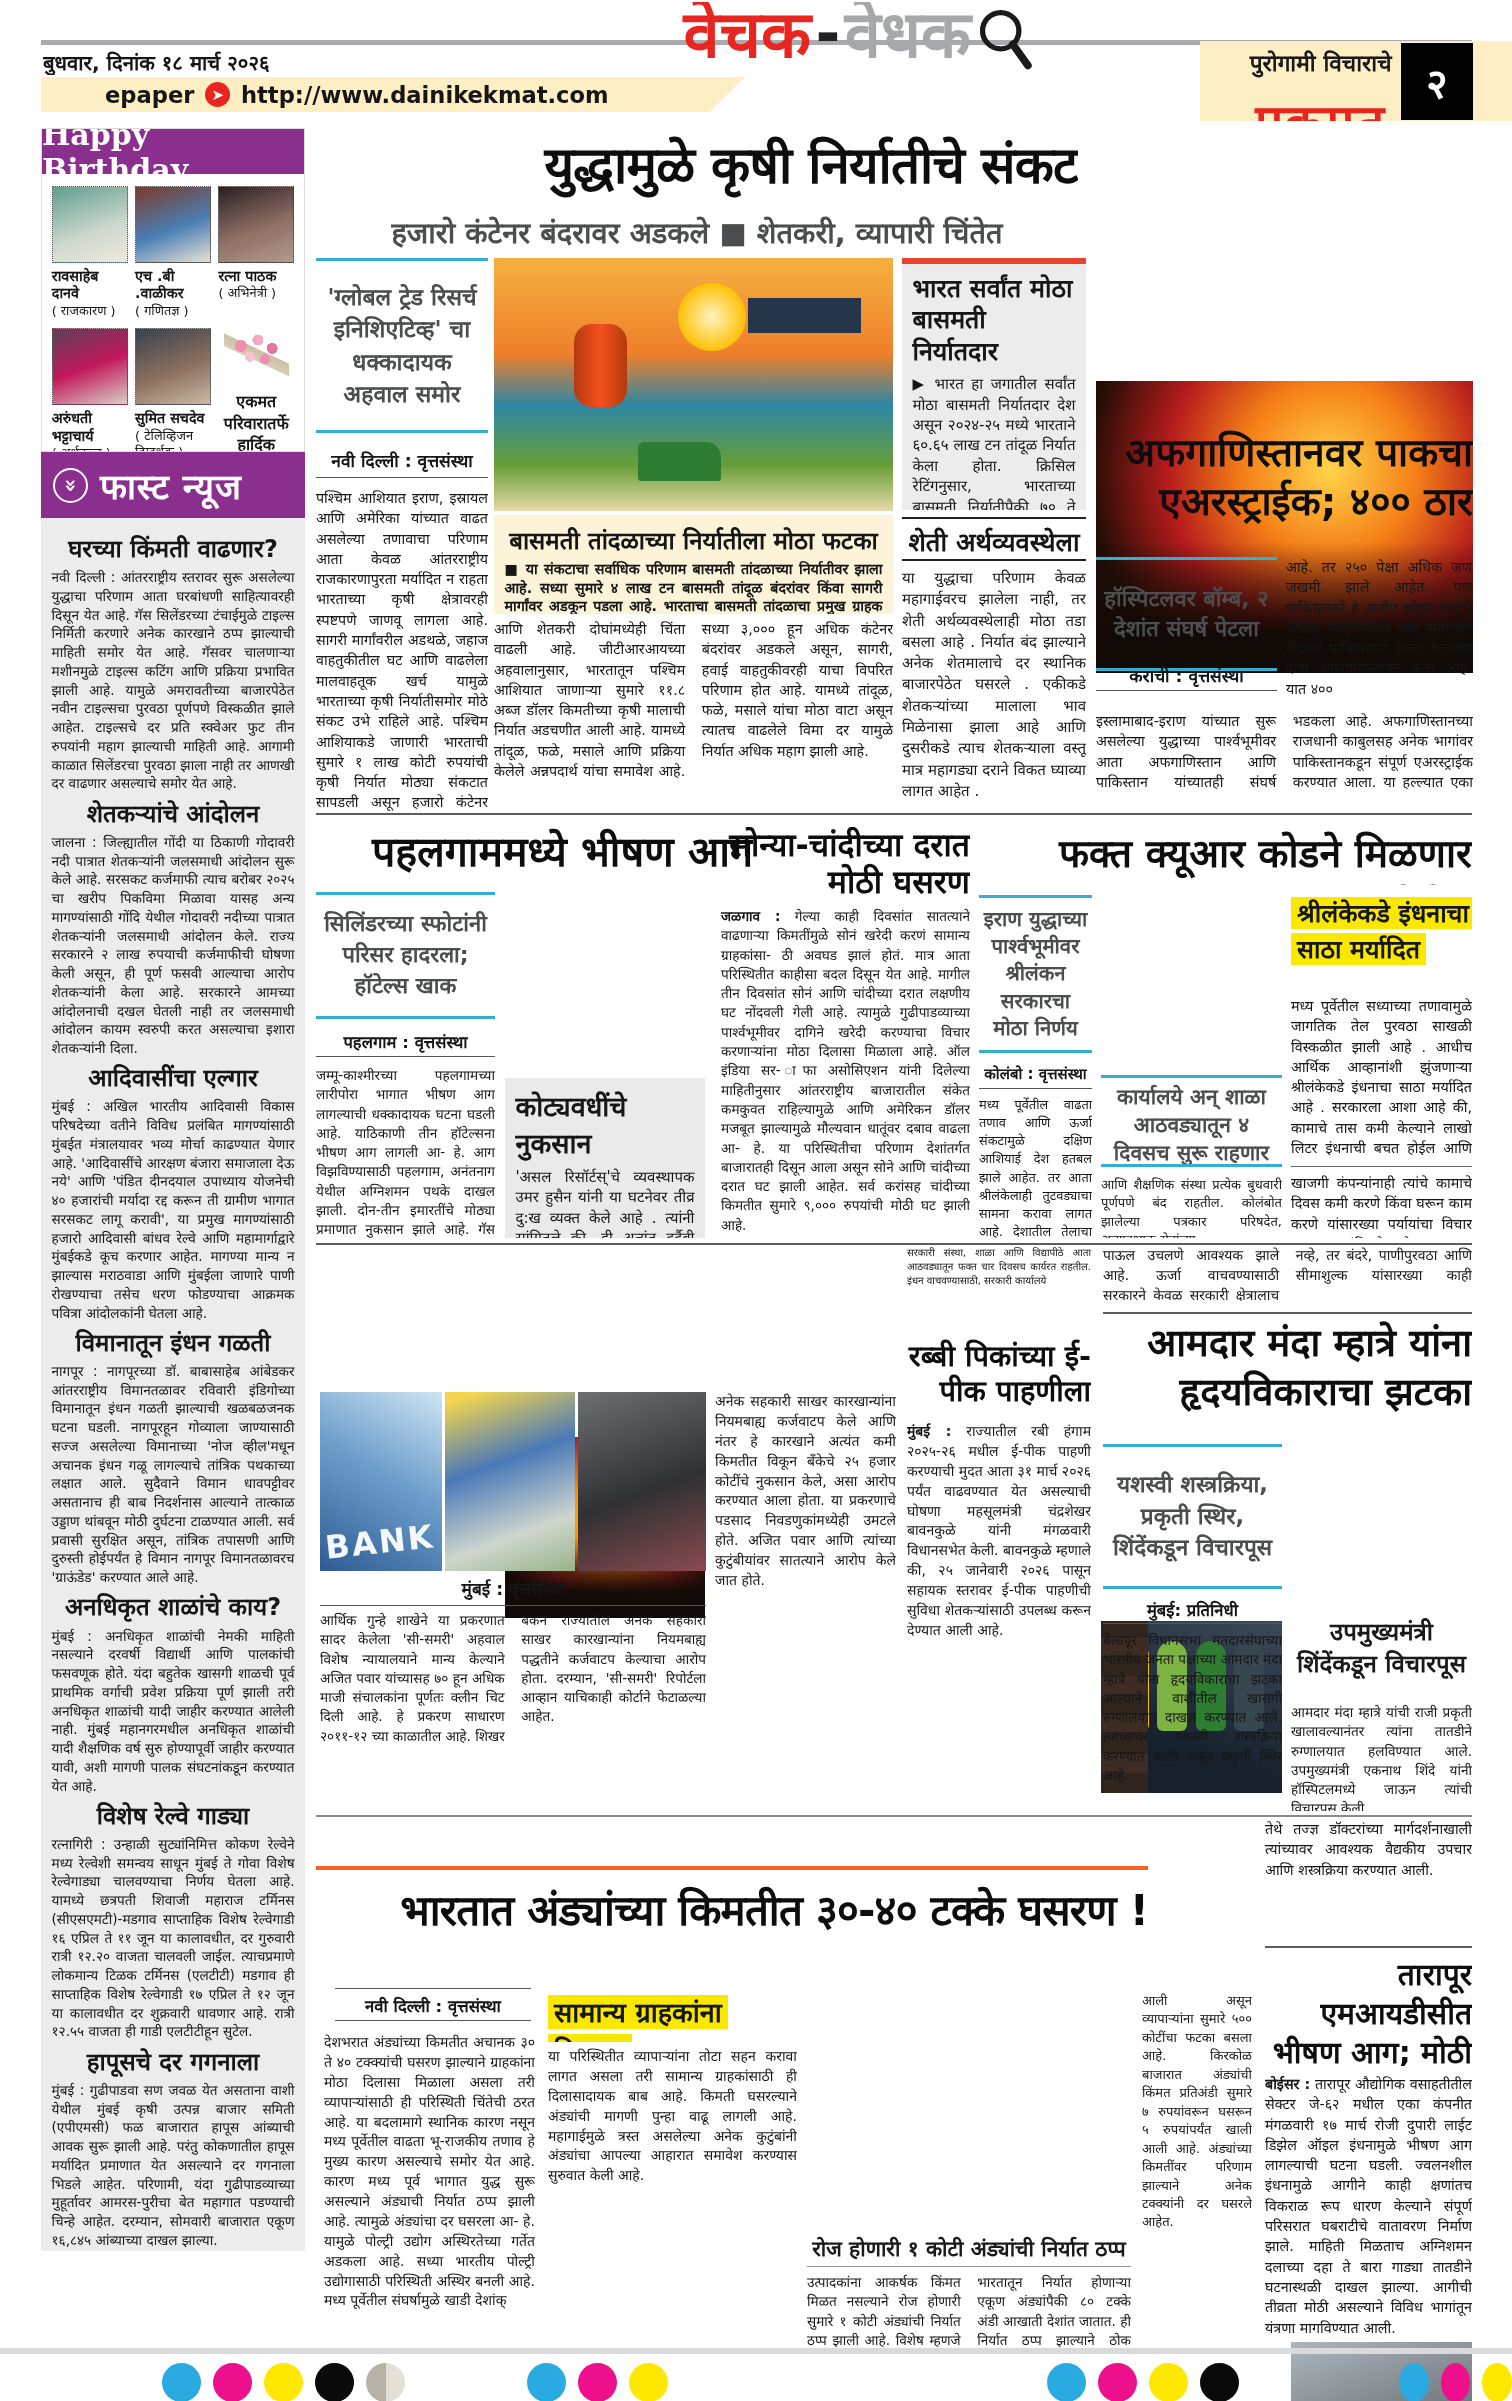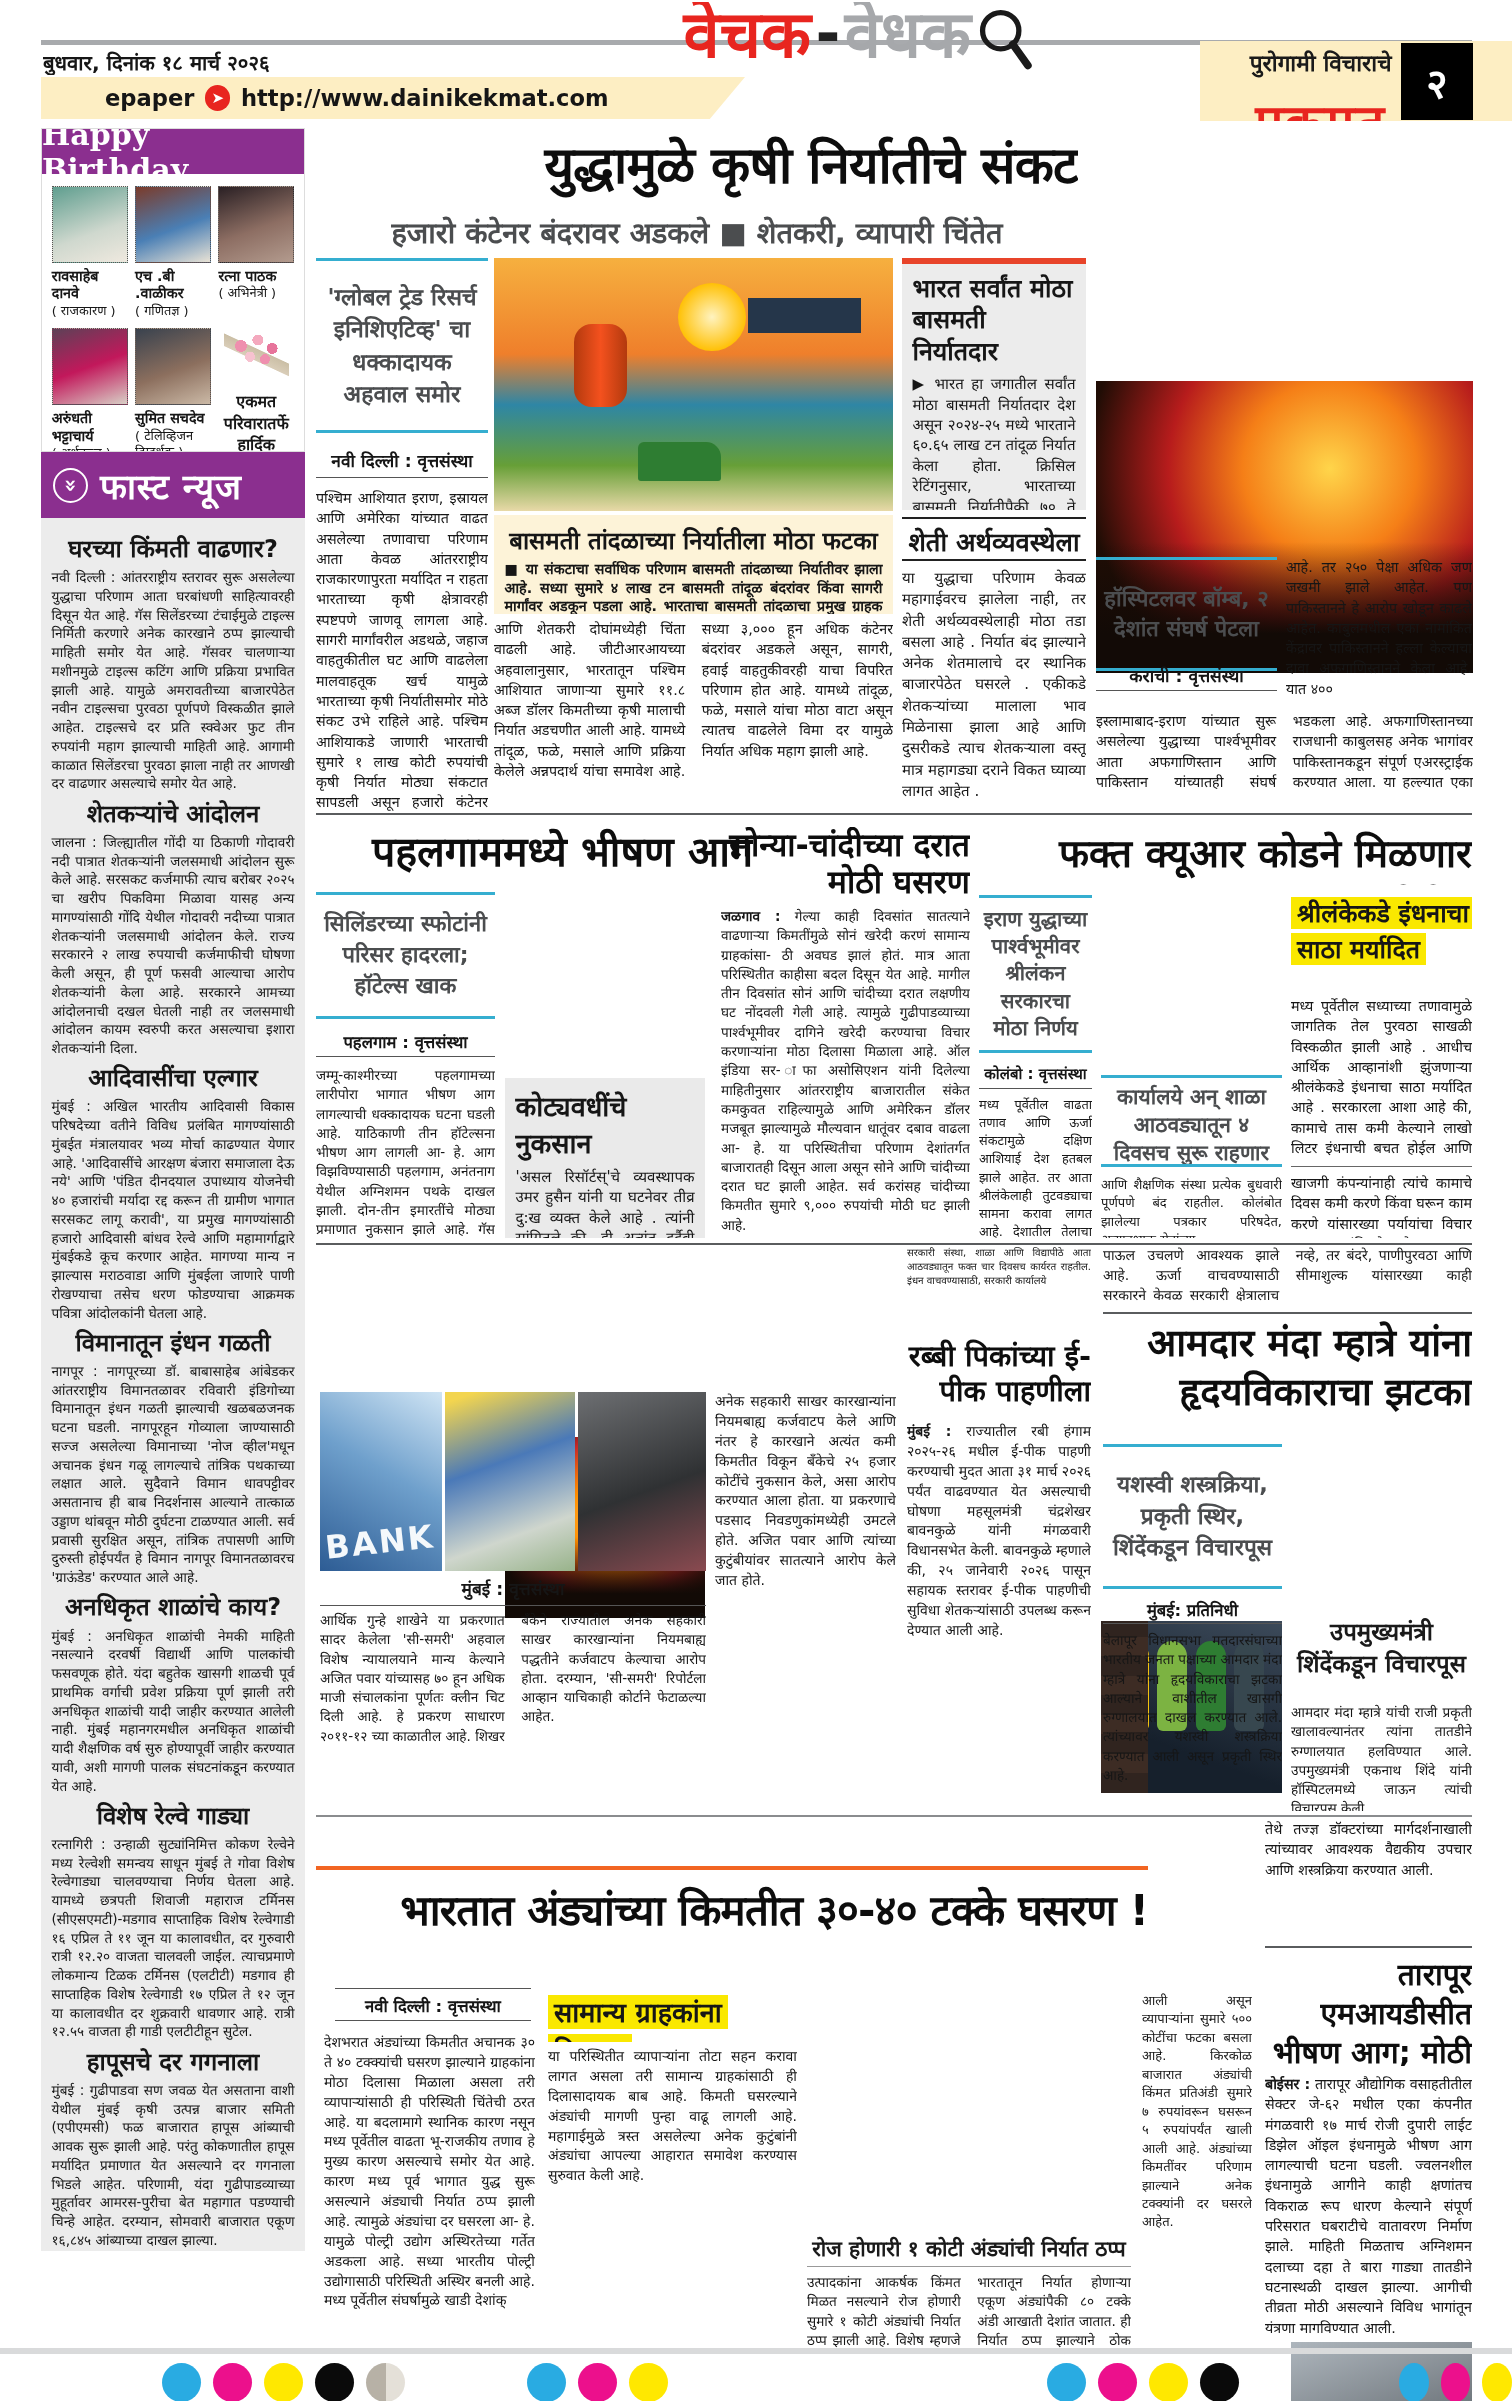--- a/index.html
+++ b/index.html
@@ -121,21 +121,21 @@
   svg { display:block; }
 </style>
 </head>
 <body>
 
 <div class="abs" style="left:0;top:0;width:1512px;height:2401px;">
 
   <div class="abs top-rule" style="left:41px;top:40px;width:1431px;height:4.5px;"></div>
   <div class="abs date" style="left:43px;top:48px;width:482px;height:27px;">बुधवार, दिनांक १८ मार्च २०२६</div>
 
-  <div class="abs cream slant epaper-bar" style="left:41px;top:77px;width:704px;height:42px;">
+  <div class="abs cream slant epaper-bar" style="left:41px;top:77px;width:704px;height:35px;">
     <span>epaper</span>
     <span class="ep-icon">➤</span>
     <span>http://www.dainikekmat.com</span>
   </div>
 
   <div class="abs masthead" style="left:633px;top:1.5px;width:452px;height:83px;">
     <span class="mh1">वेचक</span>
     <span class="mh-dash">-</span>
     <span class="mh2">वेधक</span>
     <span style="margin-top:6px;">
@@ -246,20 +246,21 @@
   <div class="abs body-txt justify cols2" style="left:494px;top:619px;width:399px;height:193px;font-size:14.3px;">आणि शेतकरी दोघांमध्येही चिंता वाढली आहे. जीटीआरआयच्या अहवालानुसार, भारतातून पश्चिम आशियात जाणाऱ्या सुमारे ११.८ अब्ज डॉलर किमतीच्या कृषी मालाची निर्यात अडचणीत आली आहे. यामध्ये तांदूळ, फळे, मसाले आणि प्रक्रिया केलेले अन्नपदार्थ यांचा समावेश आहे. सध्या ३,००० हून अधिक कंटेनर बंदरांवर अडकले असून, सागरी, हवाई वाहतुकीवरही याचा विपरित परिणाम होत आहे. यामध्ये तांदूळ, फळे, मसाले यांचा मोठा वाटा असून त्यातच वाढलेले विमा दर यामुळे निर्यात अधिक महाग झाली आहे.</div>
 
   <div class="abs side-box" style="left:902px;top:258px;width:184px;height:252px;">
     <div class="sb-title">भारत सर्वांत मोठा बासमती निर्यातदार</div>
     <div class="sb-text">▶ भारत हा जगातील सर्वांत मोठा बासमती निर्यातदार देश असून २०२४-२५ मध्ये भारताने ६०.६५ लाख टन तांदूळ निर्यात केला होता. क्रिसिल रेटिंगनुसार, भारताच्या बासमती निर्यातीपैकी ७० ते ७२ टक्के हिस्सा पश्चिम आशियात जातो, त्यामुळे या प्रदेशातील तणावाचा परिणाम अधिक तीव्र झाला आहे .</div>
   </div>
   <div class="abs econ-title" style="left:902px;top:517px;width:184px;height:44px;">शेती अर्थव्यवस्थेला तडा</div>
   <div class="abs body-txt justify" style="left:902px;top:568px;width:184px;height:244px;font-size:15px;">या युद्धाचा परिणाम केवळ महागाईवरच झालेला नाही, तर शेती अर्थव्यवस्थेलाही मोठा तडा बसला आहे . निर्यात बंद झाल्याने अनेक शेतमालाचे दर स्थानिक बाजारपेठेत घसरले . एकीकडे शेतकऱ्यांच्या मालाला भाव मिळेनासा झाला आहे आणि दुसरीकडे त्याच शेतकऱ्याला वस्तू मात्र महागड्या दराने विकत घ्याव्या लागत आहेत .</div>
 
   <div class="abs photo ph-fire1" style="left:1096px;top:128px;width:377px;height:292px;"></div>
+  <div class="abs hl" style="left:1096px;top:429px;width:377px;height:117px;font-size:39px;line-height:1.25;">अफगाणिस्तानवर पाकचा एअरस्ट्राईक; ४०० ठार</div>
   <div class="abs kicker" style="left:1096px;top:557px;width:181px;height:114px;font-size:22px;line-height:1.35;">हॉस्पिटलवर बॉम्ब, २ देशांत संघर्ष पेटला</div>
   <div class="abs byline" style="left:1096px;top:664px;width:181px;height:27px;font-size:17.3px;">कराची : वृत्तसंस्था</div>
   <div class="abs body-txt justify" style="left:1286px;top:557px;width:186px;height:148px;font-size:14.3px;">आहे. तर २५० पेक्षा अधिक जण जखमी झाले आहेत. पण पाकिस्तानने हे आरोप खोडून काढले आहेत. काबुलमधील एका नामांकित केंद्रावर पाकिस्तानने हल्ला केल्याचा दावा अफगाणिस्तानने केला आहे. यात ४००</div>
   <div class="abs body-txt justify cols2" style="left:1096px;top:711px;width:377px;height:101px;font-size:14.3px;">इस्लामाबाद-इराण यांच्यात सुरू असलेल्या युद्धाच्या पार्श्वभूमीवर आता अफगाणिस्तान आणि पाकिस्तान यांच्यातही संघर्ष भडकला आहे. अफगाणिस्तानच्या राजधानी काबुलसह अनेक भागांवर पाकिस्तानकडून संपूर्ण एअरस्ट्राईक करण्यात आला. या हल्ल्यात एका हॉस्पिटलवर बॉम्ब पडल्याने मोठी जीवितहानी झाली असून सुमारे ४०० जण ठार झाल्याचा दावा अफगाण यंत्रणांनी केला आहे. पाकिस्तानने केलेल्या एअरस्ट्राईकनंतर दोन्ही देशांतील सीमेवर मोठा तणाव वाढला असून सीमावर्ती भागातील नागरिकांचे स्थलांतर सुरू झाले आहे. या हल्ल्याला चोख प्रत्युत्तर दिले जाईल, असा इशारा तालिबान सरकारने दिला असून दोन्ही देशांतील व्यापारही पूर्णपणे ठप्प झाला आहे. आंतरराष्ट्रीय समुदायाने या संघर्षावर चिंता व्यक्त केली आहे.</div>
 
   <div class="abs rule" style="left:316px;top:813px;width:1156px;height:2.3px;"></div>
 
   <div class="abs hl" style="left:316px;top:822px;width:437px;height:62px;font-size:41px;">पहलगाममध्ये भीषण आग</div>
   <div class="abs kicker" style="left:316px;top:892px;width:179px;height:127px;font-size:22px;line-height:1.4;">सिलिंडरच्या स्फोटांनी परिसर हादरला; हॉटेल्स खाक</div>
   <div class="abs byline" style="left:316px;top:1030px;width:179px;height:27px;font-size:16.6px;">पहलगाम : वृत्तसंस्था</div>

